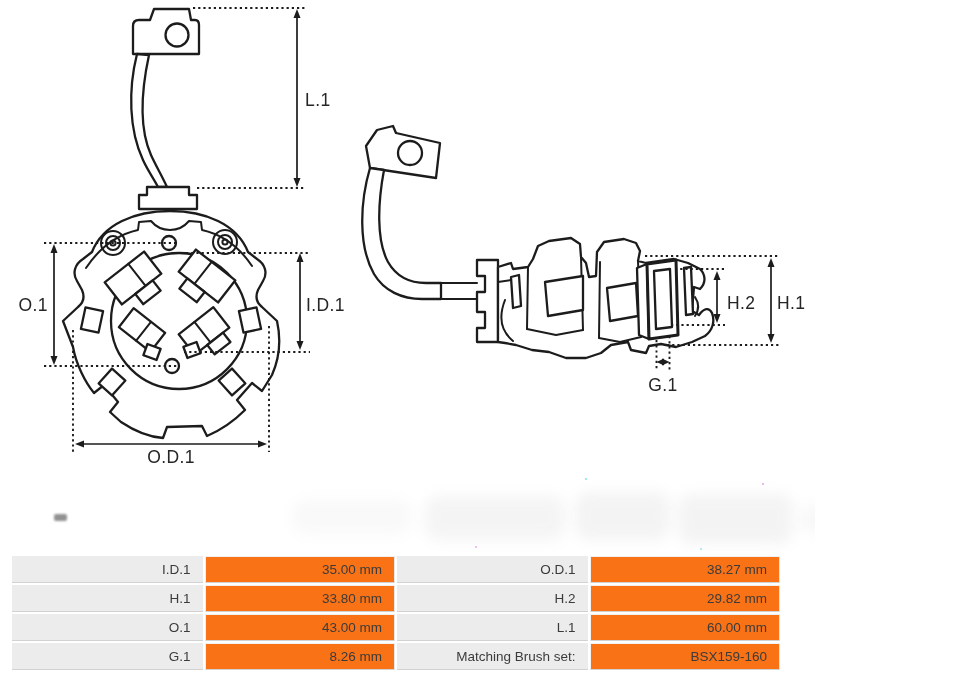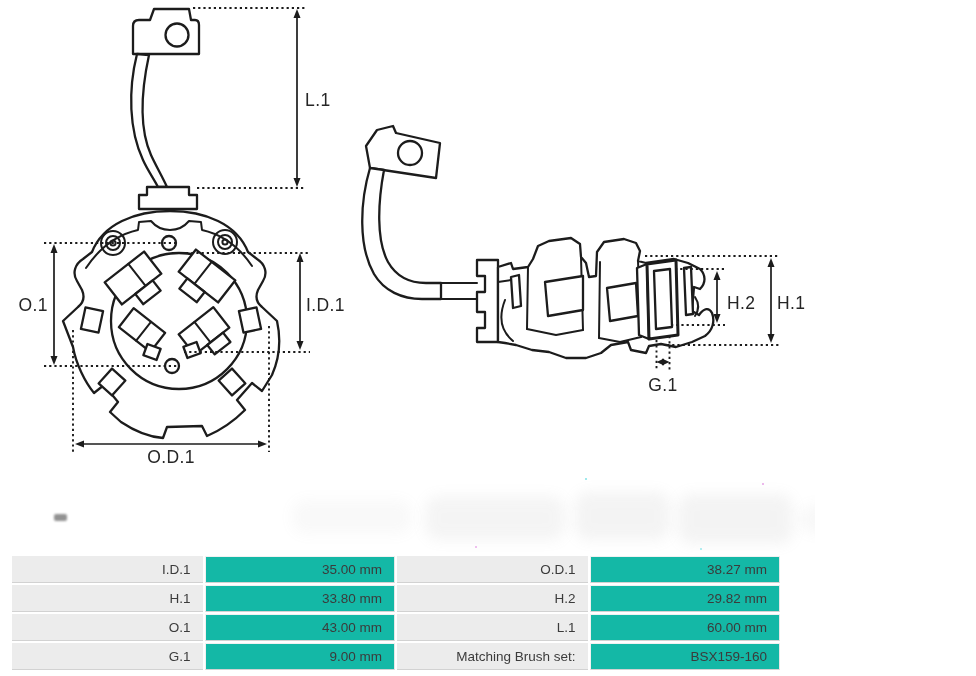--- a/index.html
+++ b/index.html
@@ -11,21 +11,21 @@
   .part{fill:#ffffff;stroke:#1c1c1c;stroke-width:2.3;stroke-linejoin:round;stroke-linecap:round;}
   .part-bold{fill:#ffffff;stroke:#1c1c1c;stroke-width:3;stroke-linejoin:round;}
   .iline{fill:none;stroke:#1c1c1c;stroke-width:2;stroke-linejoin:round;stroke-linecap:round;}
   .dot{fill:none;stroke:#1c1c1c;stroke-width:1.9;stroke-dasharray:2.2 3;}
   .dl{stroke:#1c1c1c;stroke-width:1.7;}
   .ah{fill:#1c1c1c;stroke:none;}
   .dim{font-size:17.5px;letter-spacing:.4px;fill:#262626;font-family:"Liberation Sans",sans-serif;}
   table.specs{position:absolute;left:10px;top:554px;width:772px;border-collapse:separate;border-spacing:2px;table-layout:fixed;}
   table.specs td{height:25px;font-size:13.5px;color:#3b3b3b;text-align:right;padding:0 12px 0 0;white-space:nowrap;border-bottom:1px solid #d2d2d2;}
   td.lbl{background:#ececec;}
-  td.val{background:#14b8a6;border-top:1px solid #f1f1f1;border-left:1px solid #f1f1f1;border-right:1px solid #e7e7e7;}
+  td.val{background:#f97316;border-top:1px solid #f1f1f1;border-left:1px solid #f1f1f1;border-right:1px solid #e7e7e7;}
   .wm{position:absolute;background:#9a9a9a;border-radius:14px;filter:blur(7px);}
   .speck{position:absolute;width:2px;height:2px;border-radius:1px;}
 </style>
 </head>
 <body>
 
 <div class="stage">
 
   <svg class="diagram" width="976" height="676" viewBox="0 0 976 676">
 
@@ -339,20 +339,20 @@
         <td class="val">29.82 mm</td>
       </tr>
       <tr>
         <td class="lbl">O.1</td>
         <td class="val">43.00 mm</td>
         <td class="lbl">L.1</td>
         <td class="val">60.00 mm</td>
       </tr>
       <tr>
         <td class="lbl">G.1</td>
-        <td class="val">9.00 mm</td>
+        <td class="val">8.26 mm</td>
         <td class="lbl">Matching Brush set:</td>
         <td class="val">BSX159-160</td>
       </tr>
     </tbody>
   </table>
 
 </div>
 
 </body></html>

